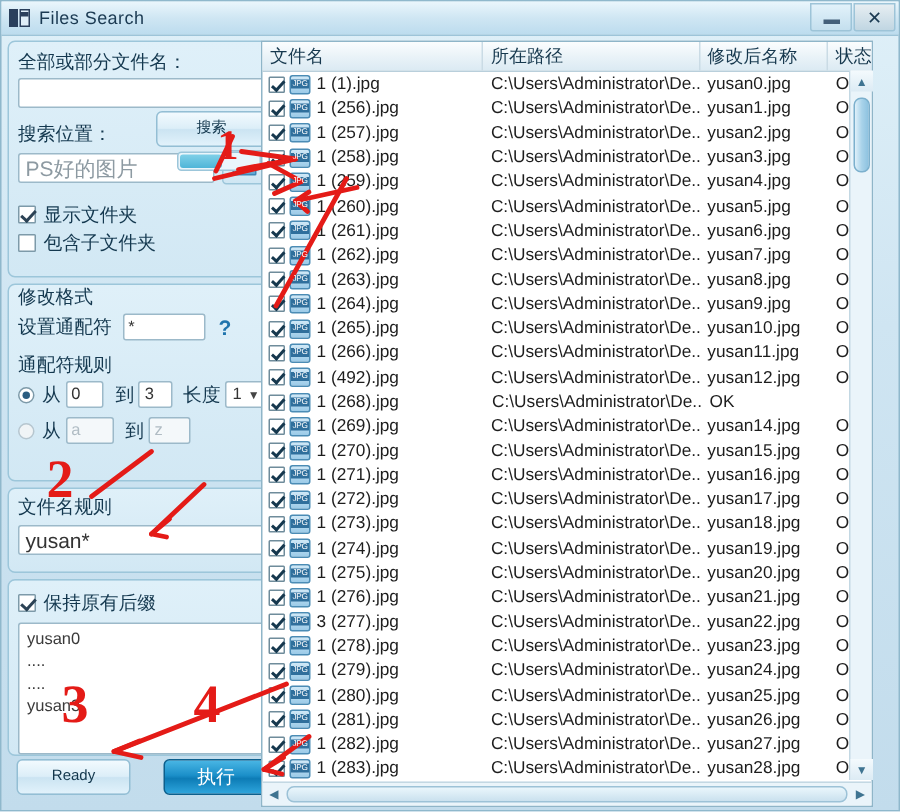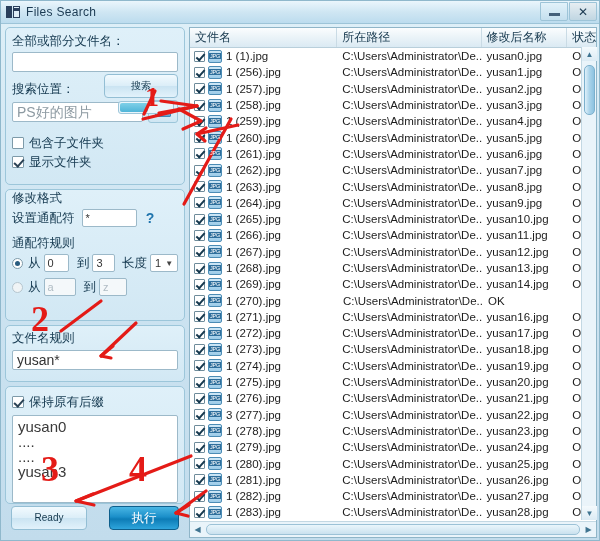--- a/index.html
+++ b/index.html
@@ -134,31 +134,31 @@
     height:18px;min-width:28px;box-sizing:border-box;background:#fff;
     border:1px solid #9cb9c9;border-radius:2px;font-size:11px;color:#333;
     display:flex;align-items:center;padding:0 2px 0 4px;
   }
   .selbox .car{margin-left:4px;font-size:8px;color:#444;}
   .preview{
     width:100%;height:88px;box-sizing:border-box;background:#fff;
     border:1px solid #9cb9c9;border-radius:2px;margin-top:4px;
     padding:3px 5px;overflow:hidden;
   }
-  .preview div{font-size:15px;color:#3a3a3a;line-height:15px;}
+  .preview div{font-size:11px;color:#3a3a3a;line-height:15px;}
   .btm-btns{position:absolute;left:6px;bottom:8px;width:168px;display:flex;justify-content:space-between;}
   .btn-ready{width:76px;}
   .btn-exec{
     width:70px;height:24px;line-height:22px;text-align:center;box-sizing:border-box;
     background:linear-gradient(180deg,#49b6e4 0%,#1b8fc9 45%,#0d7cb6 55%,#2ea5dc 100%);
     border:1px solid #0d5f8c;border-radius:4px;color:#ffffff;font-size:12.5px;
   }
   
   .right{
-    position:absolute;left:188px;top:26px;width:408px;height:511px;
+    position:absolute;left:173px;top:26px;width:408px;height:511px;
     background:#ffffff;border:1px solid #8fb5c8;box-sizing:border-box;
   }
   .lhead{
     display:flex;height:19px;
     background:linear-gradient(180deg,#fbfdfe 0%,#eaf3f8 50%,#dbeaf3 100%);
     border-bottom:1px solid #b9cfdb;
   }
   .lhead div{
     font-size:12px;color:#16384e;line-height:18px;padding-left:5px;
     border-right:1px solid #cadbe5;box-sizing:border-box;overflow:hidden;white-space:nowrap;
@@ -257,26 +257,26 @@
         <div class="folder-btn">
           <span class="folder-ic">
               <i class="tab"></i>
               <i class="body"></i>
             </span>
         </div>
       </div>
 
       <div style="margin-top:10px;width:100px;">
         <div class="cb-line">
+          <span class="cbox on"></span>
+          <span class="lbl">显示文件夹</span>
+        </div>
+        <div class="cb-line">
           <span class="cbox"></span>
           <span class="lbl">包含子文件夹</span>
-        </div>
-        <div class="cb-line">
-          <span class="cbox on"></span>
-          <span class="lbl">显示文件夹</span>
         </div>
       </div>
 
       <div class="search-area">
         <div class="btn">搜索</div>
         <div class="toggle">
             <i></i>
           </div>
       </div>
     </div>
@@ -514,38 +514,37 @@
           <div class="c4">OK</div>
         </div>
         <div class="lrow">
           <div class="c1 namecell">
             <span class="rcb"></span>
             <span class="jpg">
               <i class="pg"></i>
               <i class="tx"></i>
               <span>JPG</span>
             </span>
-            <span>1 (267).jpg</span>
+            <span>1 (492).jpg</span>
           </div>
           <div class="c2">C:\Users\Administrator\De...</div>
           <div class="c3">yusan12.jpg</div>
           <div class="c4">OK</div>
         </div>
         <div class="lrow">
           <div class="c1 namecell">
             <span class="rcb"></span>
             <span class="jpg">
               <i class="pg"></i>
               <i class="tx"></i>
               <span>JPG</span>
             </span>
             <span>1 (268).jpg</span>
           </div>
           <div class="c2">C:\Users\Administrator\De...</div>
-          <div class="c3">yusan13.jpg</div>
           <div class="c4">OK</div>
         </div>
         <div class="lrow">
           <div class="c1 namecell">
             <span class="rcb"></span>
             <span class="jpg">
               <i class="pg"></i>
               <i class="tx"></i>
               <span>JPG</span>
             </span>
@@ -559,20 +558,21 @@
           <div class="c1 namecell">
             <span class="rcb"></span>
             <span class="jpg">
               <i class="pg"></i>
               <i class="tx"></i>
               <span>JPG</span>
             </span>
             <span>1 (270).jpg</span>
           </div>
           <div class="c2">C:\Users\Administrator\De...</div>
+          <div class="c3">yusan15.jpg</div>
           <div class="c4">OK</div>
         </div>
         <div class="lrow">
           <div class="c1 namecell">
             <span class="rcb"></span>
             <span class="jpg">
               <i class="pg"></i>
               <i class="tx"></i>
               <span>JPG</span>
             </span>

